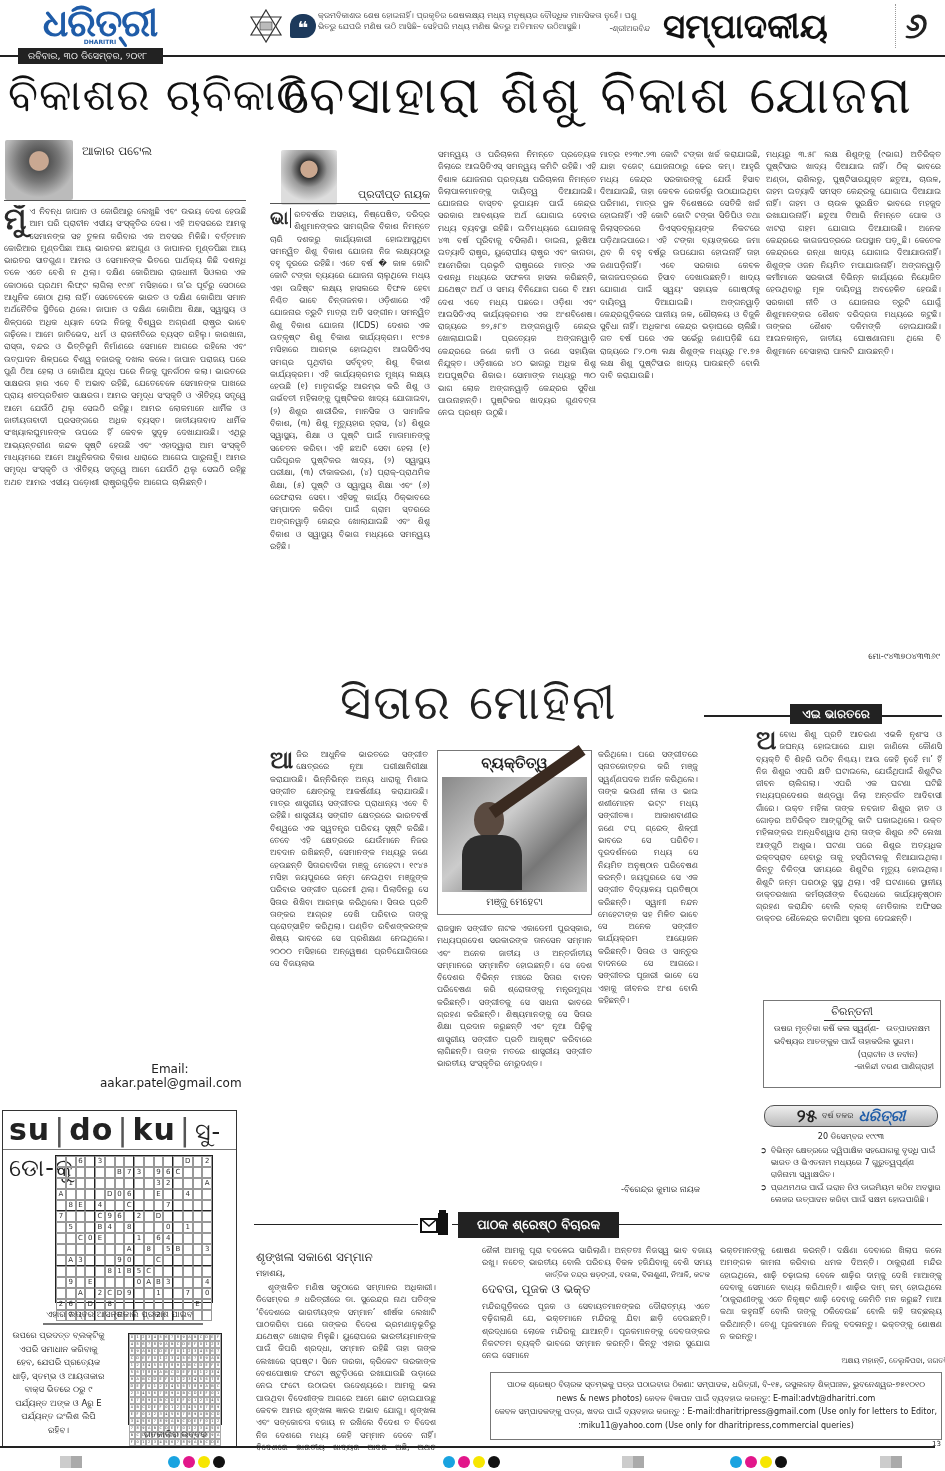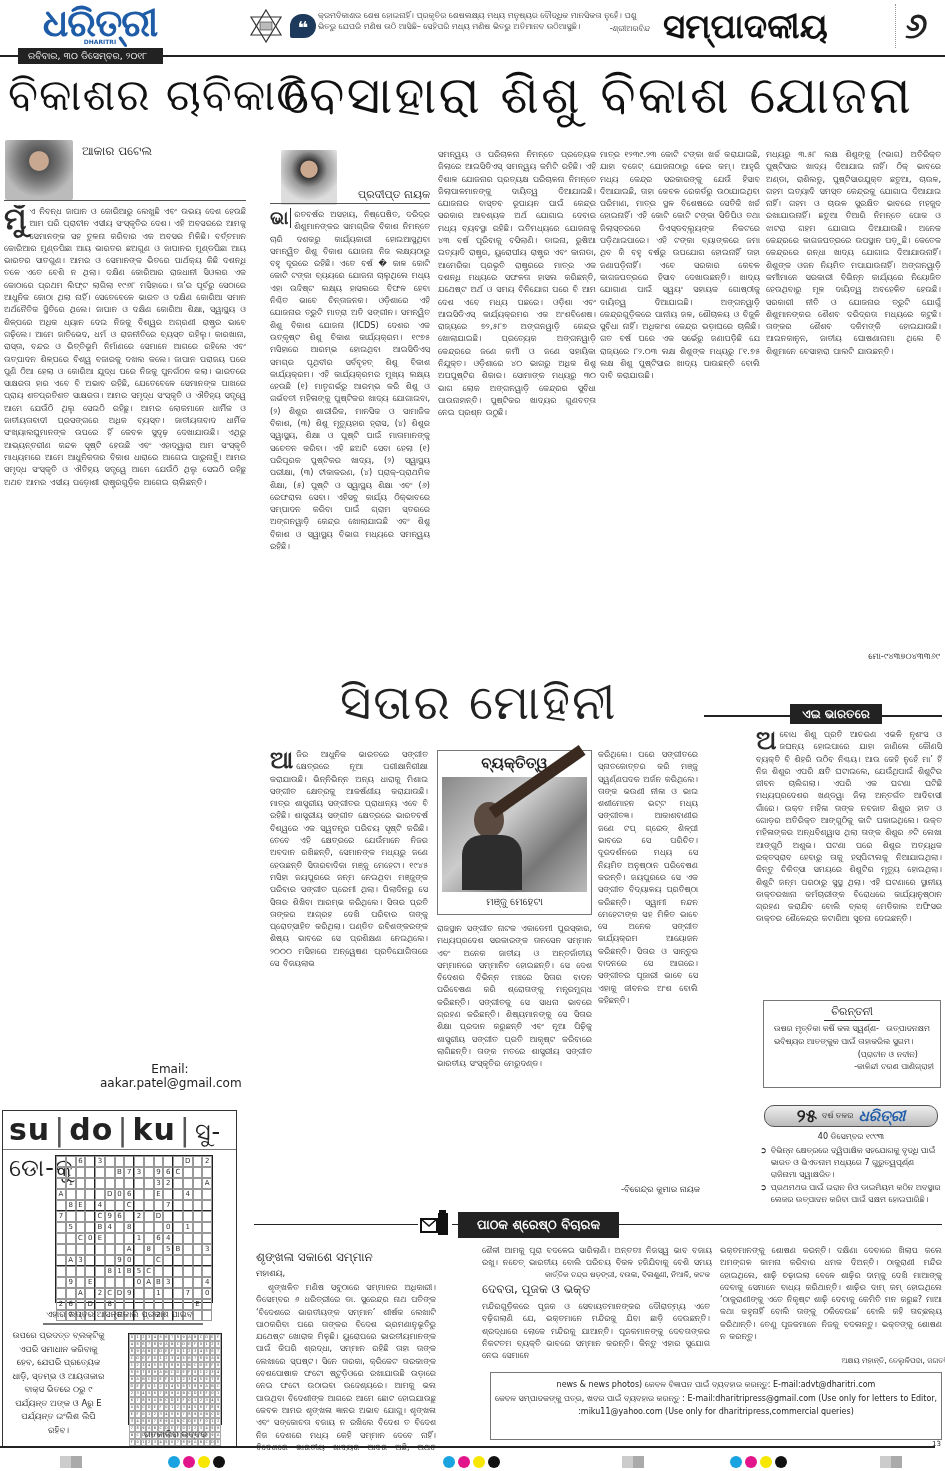--- a/index.html
+++ b/index.html
@@ -632,21 +632,21 @@
     </div>
   <div style="text-align:right;font-size:8px;padding:3px 22px 0">(ପ୍ରାଚୀନ ଓ ନବୀନ)</div>
   <div style="text-align:right;font-size:8px;padding:2px 6px 0">-କାଳିନ୍ଦୀ ଚରଣ ପାଣିଗ୍ରାହୀ</div>
 </div>
 
 <div class="abs" style="left:764px;top:1105px;width:174px;height:22px;border:1.5px solid #555;border-radius:10px;background:linear-gradient(180deg,#eee,#bbb);display:flex;align-items:center;justify-content:center;gap:5px">
   <span style="font-size:18px;font-weight:bold;color:#222">୨୫</span>
   <span style="font-size:8px;color:#222">ବର୍ଷ ତଳର</span>
   <span style="font-size:15px;font-weight:bold;color:#1f5ca8;font-style:italic">ଧରିତ୍ରୀ</span>
 </div>
-<div class="abs" style="left:764px;top:1132px;width:174px;font-size:8px;text-align:center">40 ଡିସେମ୍ବର ୧୯୯୩</div>
+<div class="abs" style="left:764px;top:1132px;width:174px;font-size:8px;text-align:center">20 ଡିସେମ୍ବର ୧୯୯୩</div>
 <div class="abs" style="left:760px;top:1145px;width:182px;font-size:8px;line-height:12px">
   <div style="display:flex;gap:4px;margin-bottom:1px">
       <span>➲</span>
       <span>ବିଭିନ୍ନ କ୍ଷେତ୍ରରେ ଦ୍ୱିପାକ୍ଷିକ ସହଯୋଗକୁ ବୃଦ୍ଧି ପାଇଁ ଭାରତ ଓ ଭିଏତନାମ ମଧ୍ୟରେ 7 ଗୁରୁତ୍ୱପୂର୍ଣ୍ଣ ରାଜିନାମା ସ୍ୱାକ୍ଷରିତ।</span>
     </div>
   <div style="display:flex;gap:4px">
       <span>➲</span>
       <span>ପ୍ରଥମଥର ପାଇଁ ଇରାନ ନିଓ ଡାଇମିୟମ କଠିନ ଅବସ୍ଥାର ଲେଜର ଉତ୍ପାଦନ କରିବା ପାଇଁ ସକ୍ଷମ ହୋଇପାରିଛି।</span>
     </div>
 </div>
@@ -666,20 +666,21 @@
 <div class="abs" style="left:256px;top:1268px;font-size:8.5px">ମହାଶୟ,</div>
 <div class="abs body-text" style="left:256px;top:1281px;width:180px;height:170px;text-indent:12px">ଶୃଙ୍ଖଳିତ ମଣିଷ ସବୁଠାରେ ସମ୍ମାନର ଅଧିକାରୀ। ଡିସେମ୍ବର ୬ ଧରିତ୍ରୀରେ ଡା. ସୁରେନ୍ଦ୍ର ନାଥ ପତିଙ୍କ ‘ବିଦେଶରେ ଭାରତୀୟଙ୍କ ସମ୍ମାନ’ ଶୀର୍ଷକ ଲେଖାଟି ପାଠକରିବା ପରେ ତାଙ୍କର ବିଦେଶ ଭ୍ରମଣାନୁଭୂତିରୁ ଯଥେଷ୍ଟ ଖୋରାକ ମିଳୁଛି। ୟୁରୋପରେ ଭାରତୀୟମାନଙ୍କ ପାଇଁ କିପରି ଶ୍ରଦ୍ଧା, ସମ୍ମାନ ରହିଛି ତାହା ତାଙ୍କ ଲେଖାରେ ସ୍ପଷ୍ଟ। ସିନେ ତାରକା, କ୍ରିକେଟ ତାରକାଙ୍କ ବେଶପୋଷାକ ଫଟୋ ଷ୍ଟୁଡ଼ିଓରେ ରଖାଯାଉଛି ଉଡ଼ାରେ ନେଇ ଫଟୋ ଉଠାଇବା ଉଦ୍ଦେଶ୍ୟରେ। ଆମକୁ ଭଲ ପାଉଥିବା ବିଦେଶୀଙ୍କ ଆଗରେ ଆମେ ଛୋଟ ହୋଇଯାଉଛୁ କେବଳ ଆମର ଶୃଙ୍ଖଳା ଜ୍ଞାନର ଅଭାବ ଯୋଗୁ। ଶୃଙ୍ଖଳା ଏବଂ ସଙ୍କୋଚତା ବଜାୟ ନ ରଖିଲେ ବିଦେଶ ତ ବିଦେଶ ନିଜ ଦେଶରେ ମଧ୍ୟ କେହି ସମ୍ମାନ ଦେବେ ନାହିଁ। ବିଦେଶରେ ଭାରତୀୟ ଖାଦ୍ୟର ଆଦର ଅଛି, ଅଥଚ ବିଦେଶୀ ଖାଦ୍ୟ ଓ ଖାଇବାର</div>
 <div class="abs body-text" style="left:482px;top:1244px;width:230px;height:26px">ଶୈଳୀ ଆମକୁ ପୂରା ବଦଳେଇ ସାରିଲାଣି। ଅନ୍ତତଃ ନିଜସ୍ୱ ଭାବ ବଜାୟ ରଖୁ। ନଚେତ୍ ଭାରତୀୟ ବୋଲି ପରିଚୟ ବିକଳ ହଜିଯିବାକୁ ବେଶି ସମୟ ଲାଗିବନି।</div>
 <div class="abs" style="left:520px;top:1270px;width:190px;font-size:7.5px;text-align:right">କାର୍ତ୍ତିକ ଚନ୍ଦ୍ର ଷଡ଼ଙ୍ଗୀ, ବଉଳା, ବିଳାଶୁଣୀ, ନିଆଳି, କଟକ</div>
 <div class="abs" style="left:482px;top:1282px;font-size:12px">ଦେବତା, ପୂଜକ ଓ ଭକ୍ତ</div>
 <div class="abs body-text" style="left:482px;top:1300px;width:228px;height:60px">ମନ୍ଦିରଗୁଡ଼ିକରେ ପୂଜକ ଓ ସେବାୟତମାନଙ୍କର ଦୌରାତ୍ମ୍ୟ ଏତେ ବଢ଼ିଗଲାଣି ଯେ, ଭକ୍ତମାନେ ମନ୍ଦିରକୁ ଯିବା ଛାଡ଼ି ଦେଉଛନ୍ତି। ଶ୍ରଦ୍ଧାରେ ଲୋକେ ମନ୍ଦିରକୁ ଯାଆନ୍ତି। ପୂଜକମାନଙ୍କୁ ଦେବତାଙ୍କର ନିକଟତମ ବ୍ୟକ୍ତି ଭାବରେ ସମ୍ମାନ କରନ୍ତି। କିନ୍ତୁ ଏହାର ସୁଯୋଗ ନେଇ ସେମାନେ</div>
 <div class="abs body-text" style="left:720px;top:1244px;width:222px;height:112px">ଭକ୍ତମାନଙ୍କୁ ଶୋଷଣ କରନ୍ତି। ଦକ୍ଷିଣା ଦେବାରେ ଖିଲାପ କଲେ ଅମଙ୍ଗଳ କାମନା କରିବାର ଧମକ ଦିଅନ୍ତି। ଠାକୁରାଣୀ ମନ୍ଦିର ହୋଇଥିଲେ, ଶାଢ଼ି ଚଢ଼ାଇଲା ବେଳେ ଶାଢ଼ିର ଦାମ୍‌କୁ ଦେଖି ମାଆଙ୍କୁ ଦେବାକୁ ସେମାନେ ବାଧ୍ୟ କରିଥାନ୍ତି। ଶାଢ଼ିର ଦାମ୍ କମ୍ ହୋଇଥିଲେ ‘ଠାକୁରାଣୀଙ୍କୁ ଏତେ ନିକୃଷ୍ଟ ଶାଢ଼ି ଦେବାକୁ କେମିତି ମନ କରୁଛ? ମାଆ କଥା କହୁନାହିଁ ବୋଲି ତାଙ୍କୁ ଠକିବେଉଛ’ ବୋଲି କହି ତାଚ୍ଛଲ୍ୟ କରିଥାନ୍ତି। ତେଣୁ ପୂଜକମାନେ ନିଜକୁ ବଦଳାନ୍ତୁ। ଭକ୍ତଙ୍କୁ ଶୋଷଣ ନ କରନ୍ତୁ।</div>
 <div class="abs" style="left:744px;top:1356px;width:222px;font-size:7.5px;text-align:right">ଅକ୍ଷୟ ମହାନ୍ତି, ତେଲୁଳିପଦା, ଜଗତସିଂହପୁର</div>
 
 <div class="abs box-border" style="left:490px;top:1372px;width:452px;height:68px;padding-top:5px;font-size:8px;line-height:13.5px;text-align:center">
+  <div>ପାଠକ ଶ୍ରେଷ୍ଠ ବିଚାରକ ସ୍ତମ୍ଭକୁ ପତ୍ର ପଠାଇବାର ଠିକଣା: ସମ୍ପାଦକ, ଧରିତ୍ରୀ, ବି-୧୫, ରସୁଲଗଡ଼ ଶିଳ୍ପାଞ୍ଚଳ, ଭୁବନେଶ୍ୱର-୭୫୧୦୧୦</div>
   <div>news &amp; news photos) କେବଳ ବିଜ୍ଞାପନ ପାଇଁ ବ୍ୟବହାର କରନ୍ତୁ: E-mail:advt@dharitri.com</div>
   <div>କେବଳ ସମ୍ପାଦକଙ୍କୁ ପତ୍ର, ଖବର ପାଇଁ ବ୍ୟବହାର କରନ୍ତୁ : E-mail:dharitripress@gmail.com (Use only for letters to Editor,</div>
   <div>:miku11@yahoo.com (Use only for dharitripress,commercial queries)</div>
 </div>
 
 <div class="abs" style="left:0;top:1446px;width:935px;height:1.5px;background:#222"></div>
 <div class="abs" style="left:932px;top:1440px;font-size:7px">13</div>
 <div class="abs grey-sq" style="left:60px;top:1456px"></div>
 <div class="abs cmyk" style="left:168px;top:1456px">
   <span style="background:#19a3e0"></span>

